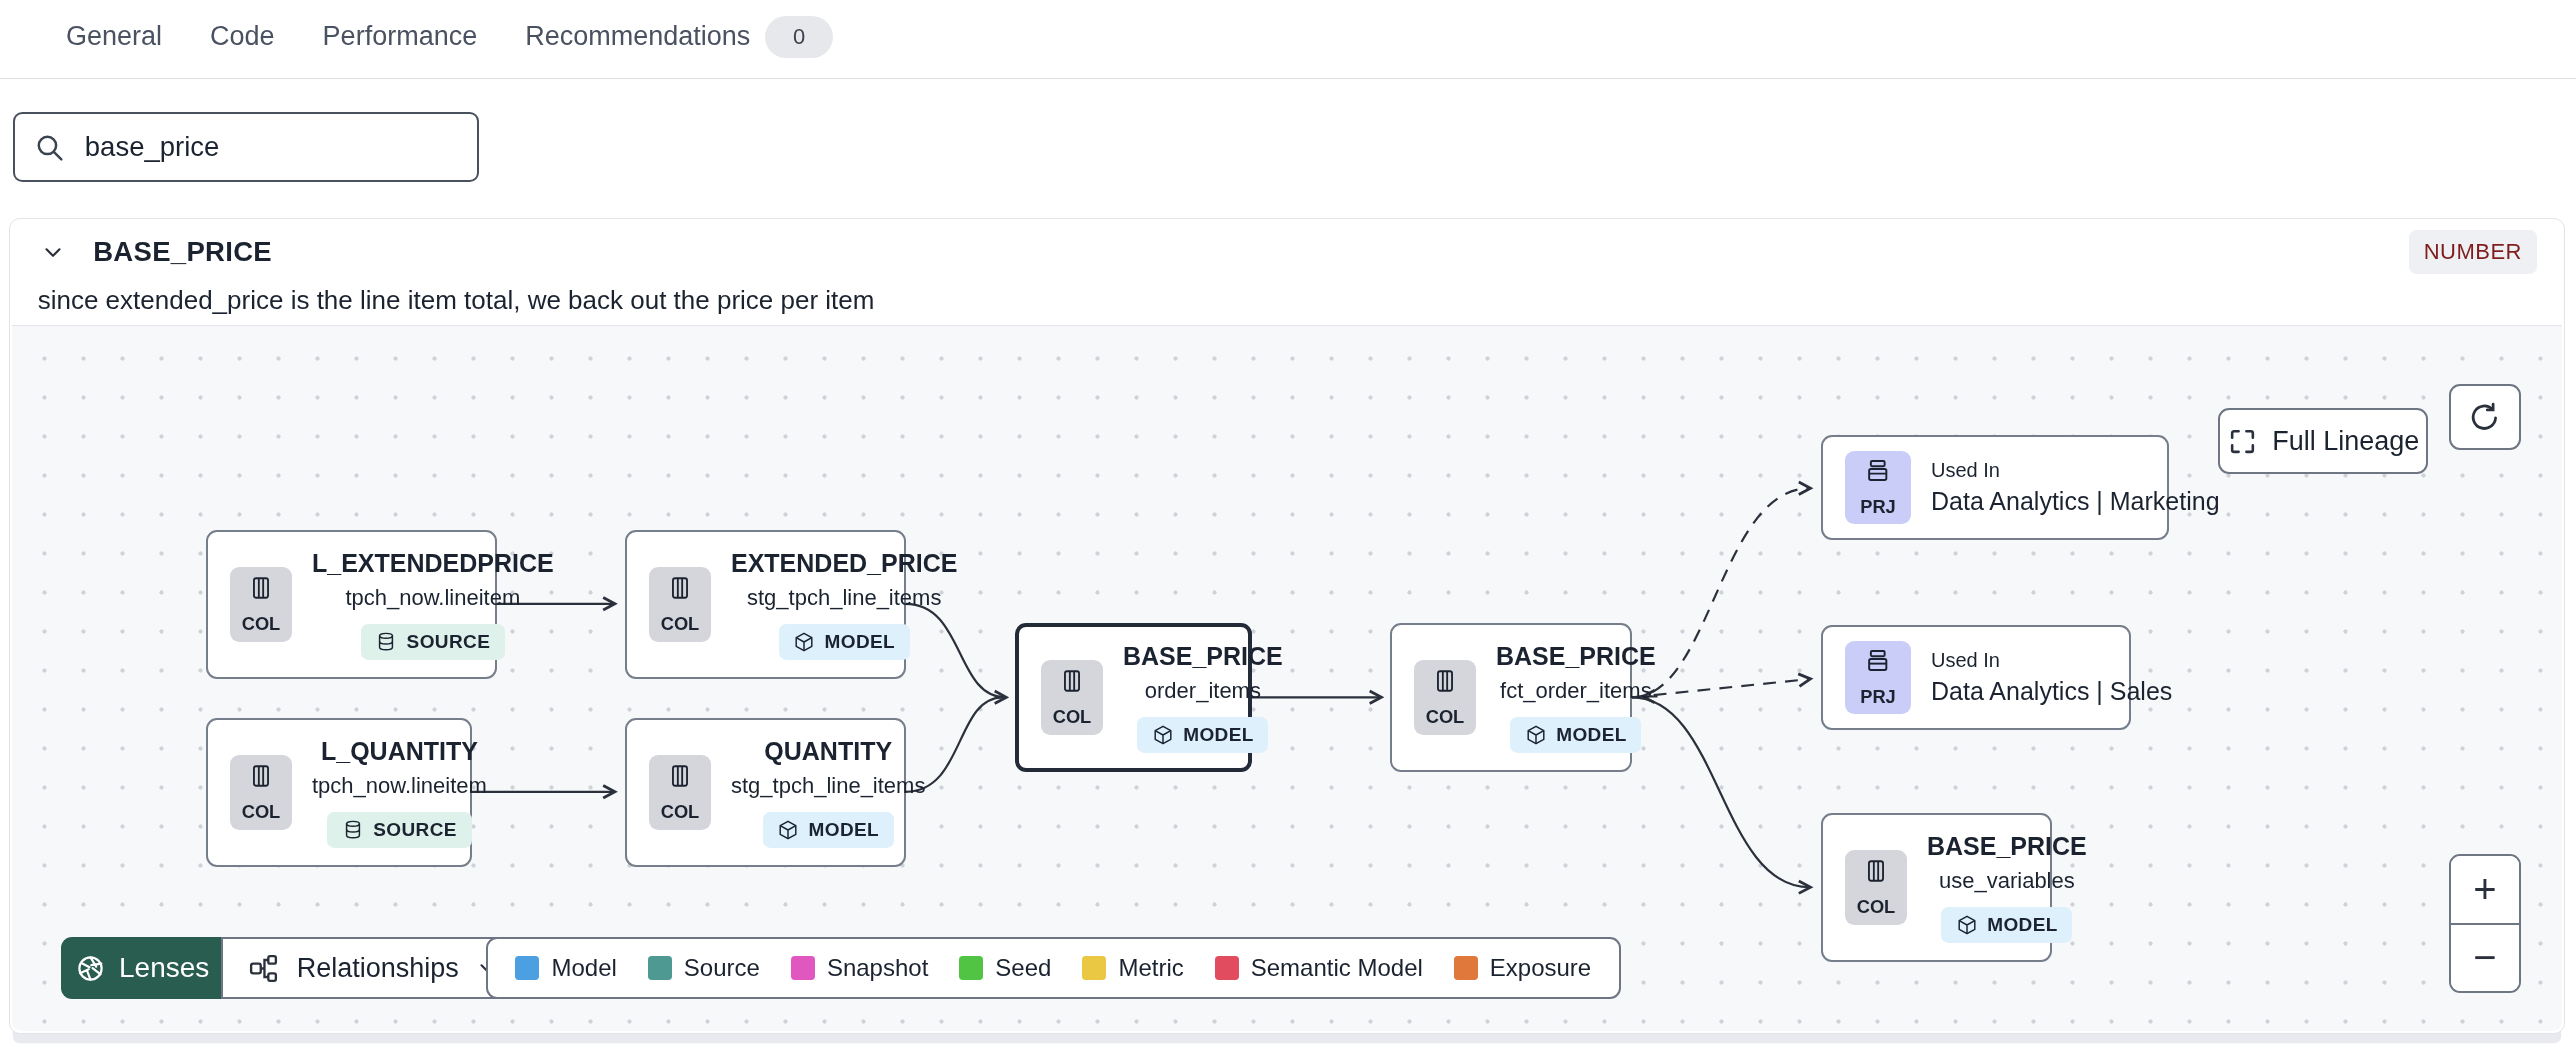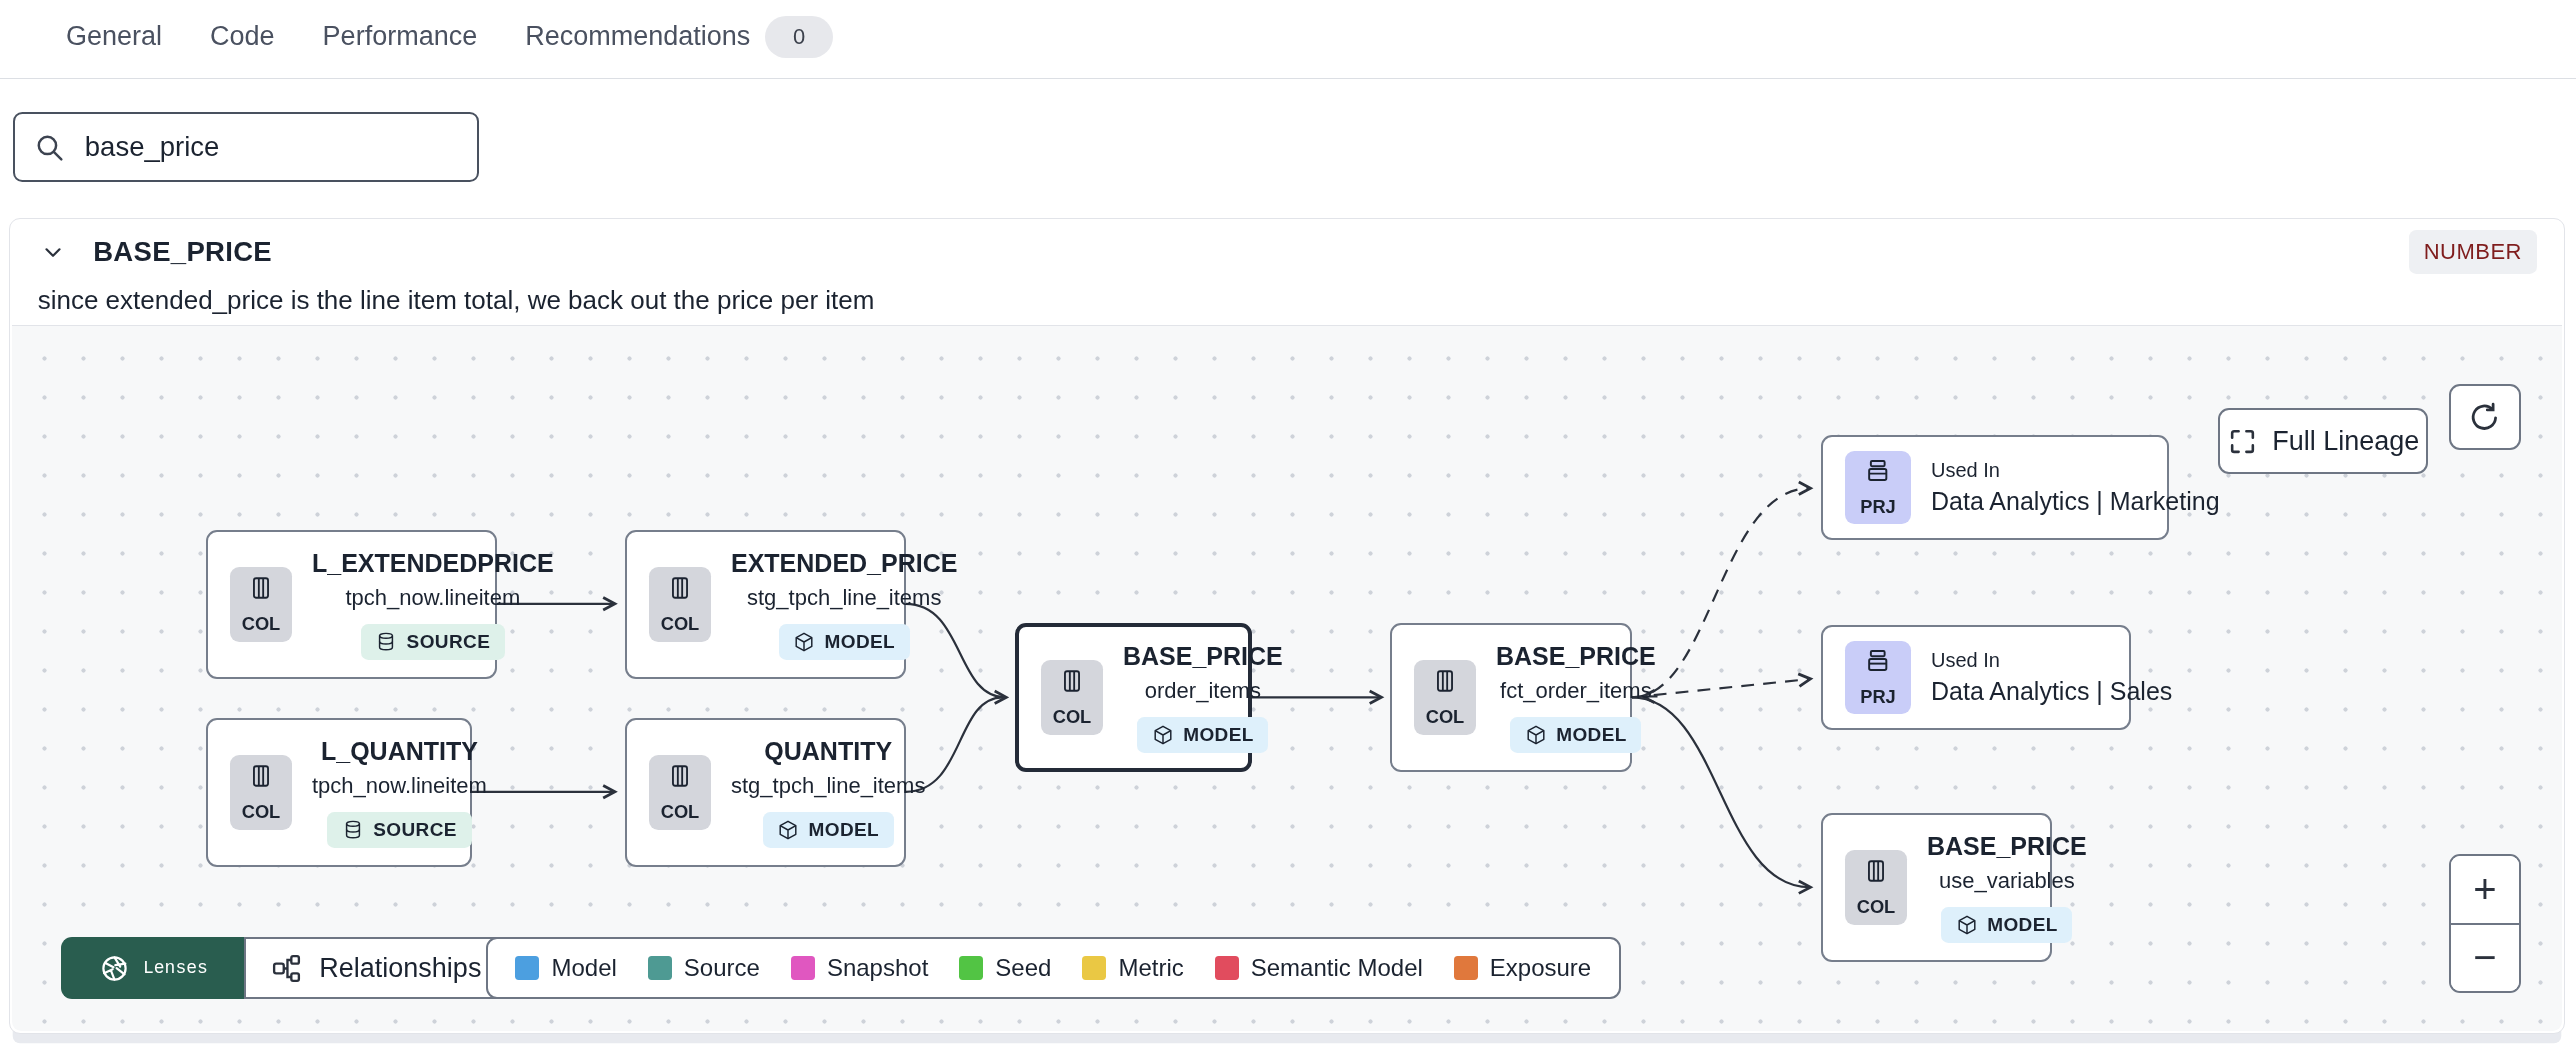--- a/index.html
+++ b/index.html
@@ -101,21 +101,21 @@
   .zoomctl .zbtn{
     flex:1;display:flex;align-items:center;justify-content:center;
     font-size:40px;color:#2b313c;cursor:pointer;background:#fff;border:none;font-family:inherit;
   }
   .zoomctl .zbtn:first-child{border-bottom:2.3px solid #6e7684;}
   
   .lenses-group{position:absolute;display:flex;height:62px;}
   .lenses-btn{
     background:#295d4f;color:#fff;border:2.3px solid #295d4f;border-right:none;
     border-radius:11px 0 0 11px;display:flex;align-items:center;gap:13px;
-    padding:0 36px;font-size:18px;box-sizing:border-box;cursor:pointer;font-family:Liberation Mono, monospace;
+    padding:0 12px;font-size:28px;box-sizing:border-box;cursor:pointer;
   }
   .rel-btn{
     background:#fff;border:2.3px solid #6e7684;border-radius:0 11px 11px 0;
     display:flex;align-items:center;gap:16.5px;padding:12px 24px;font-size:27px;
     box-sizing:border-box;cursor:pointer;
   }
   .legend-box{
     position:absolute;height:62px;border:2.3px solid #6e7684;border-radius:11px;background:#fff;
     display:flex;align-items:center;gap:31px;padding:0 27.5px;box-sizing:border-box;
   }

